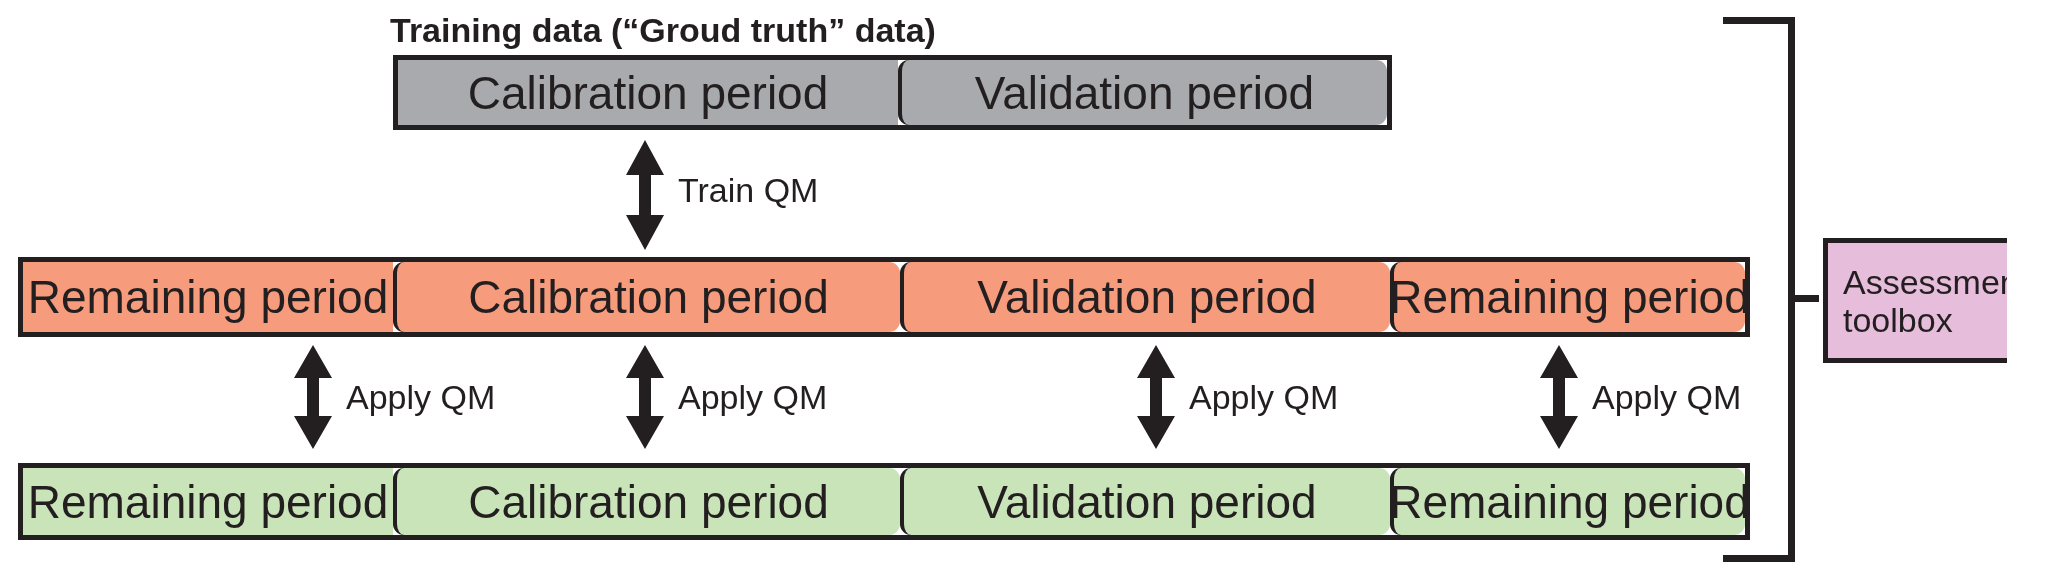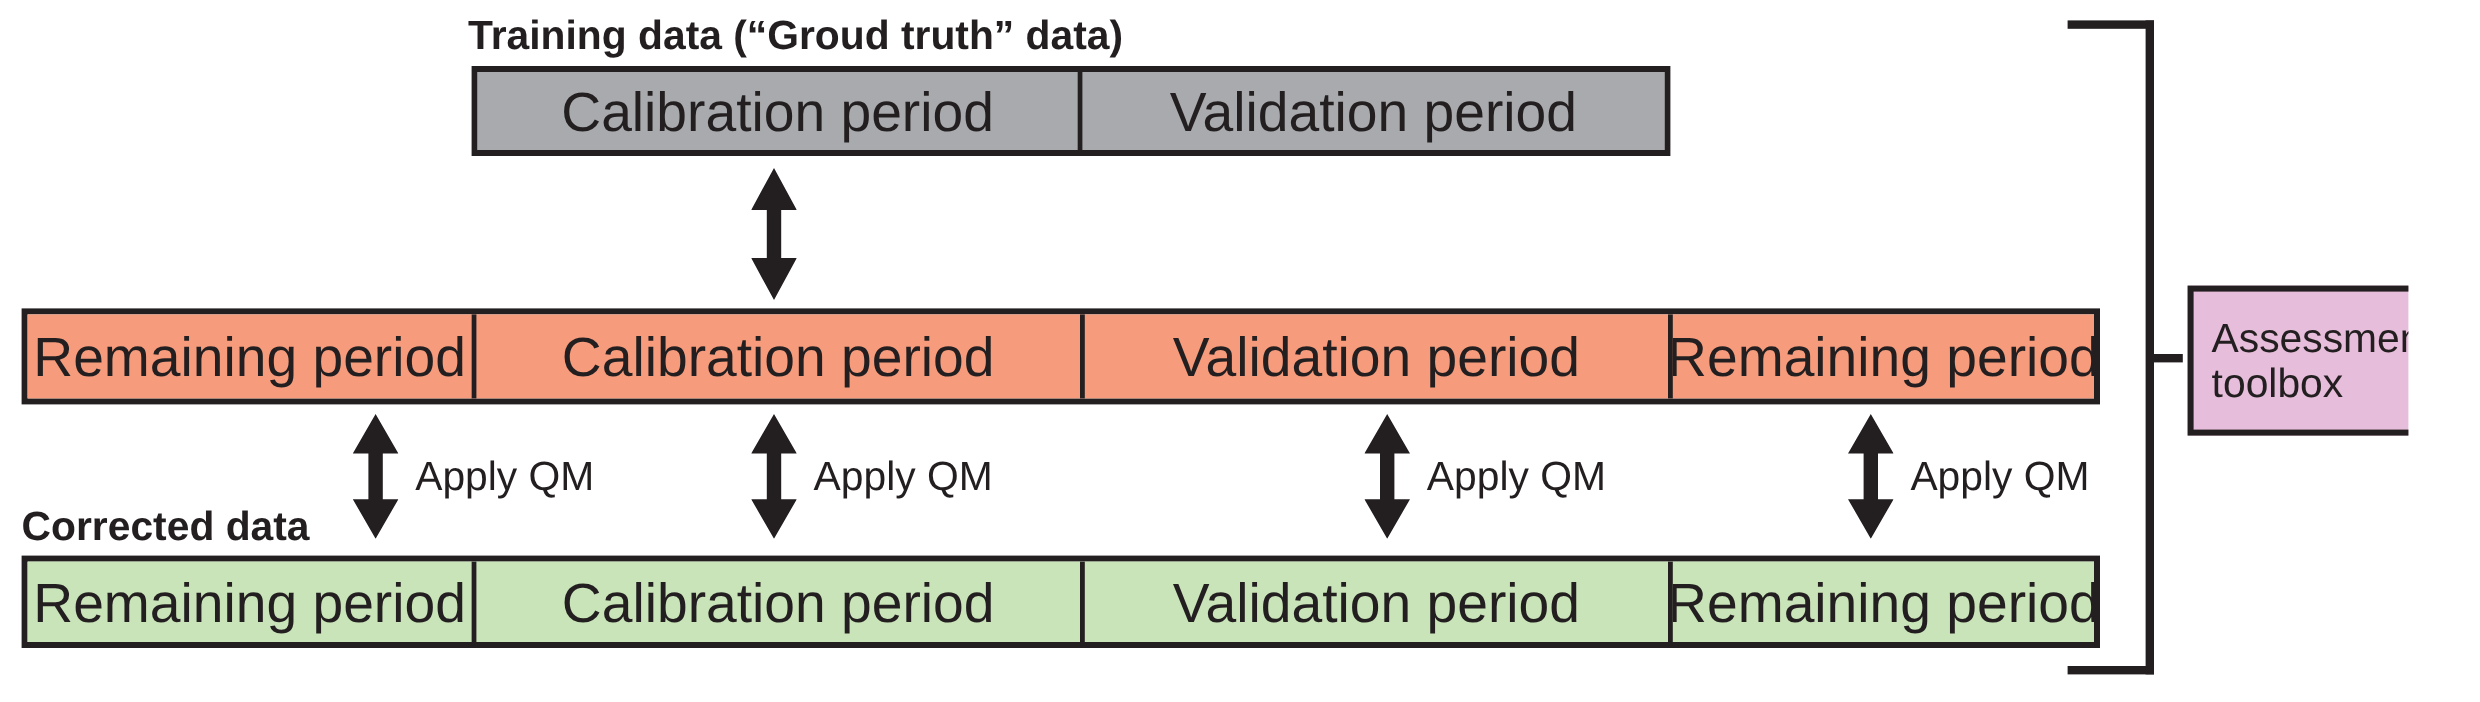--- a/index.html
+++ b/index.html
@@ -27,21 +27,21 @@
   }
   .bar .seg {
     box-sizing: border-box;
     display: flex;
     align-items: center;
     justify-content: center;
     font-size: 46px;
     white-space: nowrap;
     overflow: hidden;
   }
-  .bar .seg + .seg { border-left: 4px solid var(--ink, #231F20); }
+  .bar .seg + .seg { border-left: 4px solid var(--ink, #231F20); border-radius: 11px; }
   .bar.training .seg   { background: var(--gray-fill, #A8AAAD); }
   .bar.model .seg      { background: var(--orange-fill, #F69C7D); }
   .bar.corrected .seg  { background: var(--green-fill, #CAE4B9); }
   .arrow { position: absolute; width: 38px; }
   .arrow svg { display: block; width: 100%; height: 100%; }
   .arrow-label {
     position: absolute;
     font-size: 34px;
     line-height: 36px;
     white-space: nowrap;
@@ -96,20 +96,21 @@
     <div class="seg" style="width:489px;">
       <span>Validation period</span>
     </div>
   </div>
 
   <div class="arrow" style="left:626px; top:140px; height:110px;">
     <svg viewBox="0 0 38 104" preserveAspectRatio="none">
       <path d="M19 0 L38 33 L25 33 L25 71 L38 71 L19 104 L0 71 L13 71 L13 33 L0 33 Z" fill="#231F20"></path>
     </svg>
   </div>
+  <div class="arrow-label" style="left:678px; top:172px;">Train QM</div>
 
 
   <div class="bar model" style="left:18px; top:257px; width:1732px; height:80px;">
     <div class="seg" style="width:370px;">
       <span>Remaining period</span>
     </div>
     <div class="seg" style="width:507px;">
       <span>Calibration period</span>
     </div>
     <div class="seg" style="width:490px;">
@@ -141,21 +142,20 @@
   </div>
   <div class="arrow-label" style="left:1189px; top:379px;">Apply QM</div>
 
   <div class="arrow" style="left:1540px; top:345px; height:104px;">
     <svg viewBox="0 0 38 104" preserveAspectRatio="none">
       <path d="M19 0 L38 33 L25 33 L25 71 L38 71 L19 104 L0 71 L13 71 L13 33 L0 33 Z" fill="#231F20"></path>
     </svg>
   </div>
   <div class="arrow-label" style="left:1592px; top:379px;">Apply QM</div>
 
-  <div class="row-title" style="left:18px; top:421px;">Corrected data</div>
 
   <div class="bar corrected" style="left:18px; top:463px; width:1732px; height:77px;">
     <div class="seg" style="width:370px;">
       <span>Remaining period</span>
     </div>
     <div class="seg" style="width:507px;">
       <span>Calibration period</span>
     </div>
     <div class="seg" style="width:490px;">
       <span>Validation period</span>

